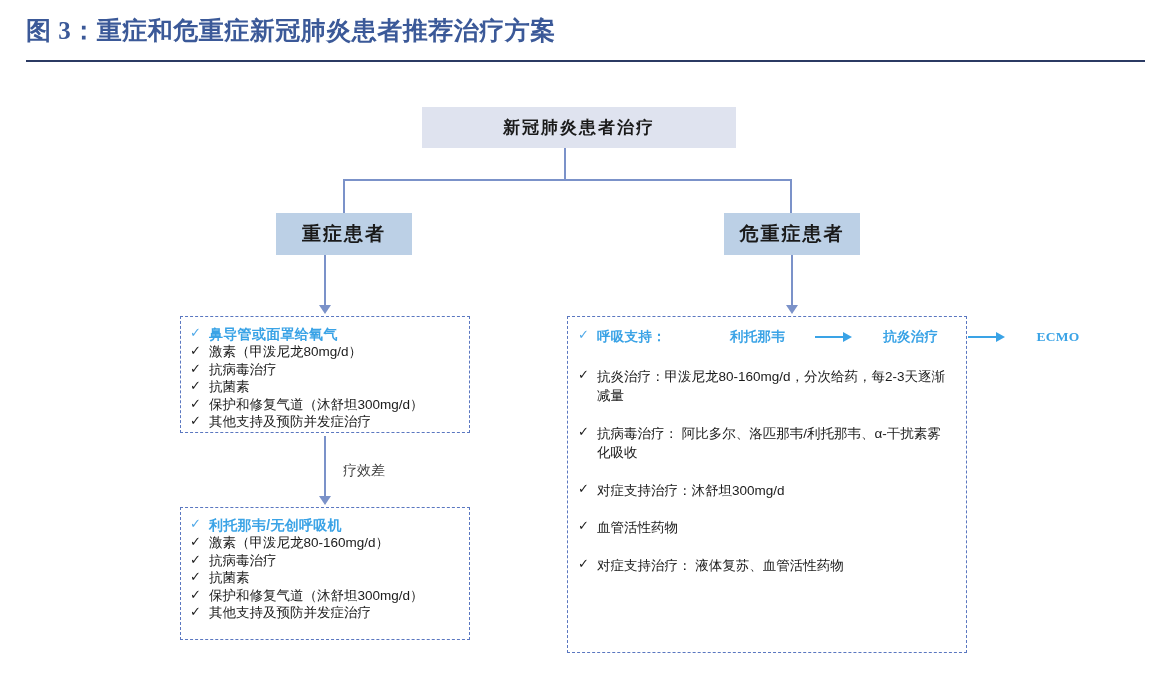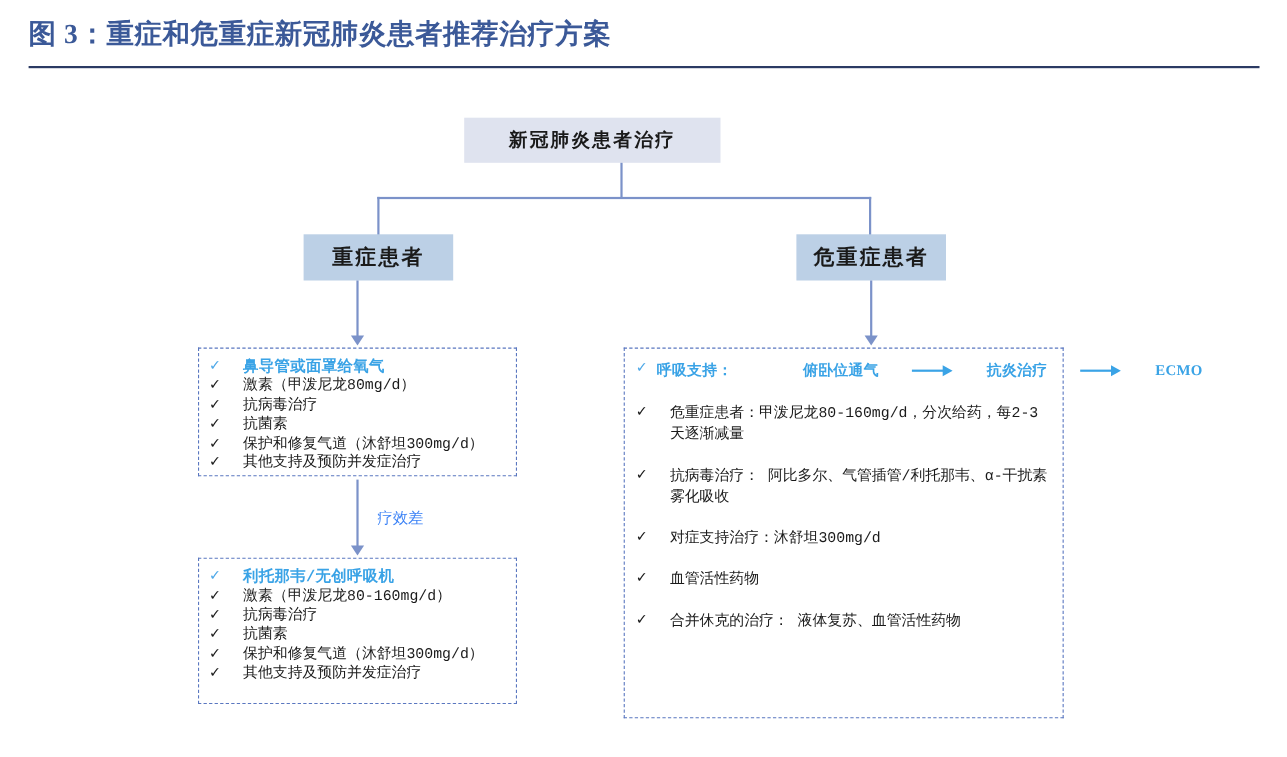--- a/index.html
+++ b/index.html
@@ -58,21 +58,21 @@
     align-items: center;
     justify-content: center;
     color: #1a1a1a;
     font-weight: bold;
     letter-spacing: 2px;
     font-family: "Liberation Serif", "DejaVu Serif", serif;
   }
   #node-root {
     left: 422px;
     top: 41px;
-    width: 233px;
+    width: 314px;
     height: 41px;
     background: #dfe3ef;
     font-size: 17px;
   }
   #node-severe {
     left: 276px;
     top: 147px;
     width: 136px;
     height: 42px;
     background: #bcd0e6;
@@ -131,22 +131,21 @@
     font-size: 13px;
     line-height: 1.30;
     color: #1a1a1a;
     font-family: "DejaVu Sans", sans-serif;
   }
   .check.accent { color: #4fa9e8; }
   .bullet-text {
     flex: 1 1 auto;
     font-size: 13.5px;
     color: #1a1a1a;
-    font-family: Liberation Mono, monospace;
-    margin-left: 12px;
+    font-family: Liberation Sans, sans-serif;
   }
   .bullet-text.accent {
     color: #3aa3e6;
     font-weight: bold;
     font-size: 14px;
     letter-spacing: 0.3px;
   }
 
   
   #panel-right .bullet-row { margin-bottom: 18px; line-height: 1.45; }
@@ -189,21 +188,21 @@
     border-bottom: 5px solid transparent;
     border-left: 9px solid #3aa3e6;
   }
 
   
   #label-poor-effect {
     position: absolute;
     left: 343px;
     top: 396px;
     font-size: 14px;
-    color: #3b82f6;
+    color: #404040;
     font-family: "Liberation Serif", "DejaVu Serif", serif;
     white-space: nowrap;
   }
 </style>
 </head>
 <body>
 
 <div id="figure-header">
   <div id="figure-title">图 3：重症和危重症新冠肺炎患者推荐治疗方案</div>
   <div id="title-rule"></div>
@@ -293,45 +292,45 @@
   </div>
 
   <div id="panel-right" class="panel">
     <div class="panel-inner">
 
       <div class="bullet-row">
         <span class="check accent">✓</span>
         <span class="chain">
           <span class="chain-seg">呼吸支持：</span>
           <span class="chain-gap"></span>
-          <span class="chain-seg">俯卧位通气</span>
+          <span class="chain-seg">利托那韦</span>
           <span class="chain-arrow"></span>
           <span class="chain-seg">抗炎治疗</span>
           <span class="chain-arrow"></span>
           <span class="chain-seg">ECMO</span>
         </span>
       </div>
 
       <div class="bullet-row">
         <span class="check">✓</span>
-        <span class="bullet-text">危重症患者：甲泼尼龙80-160mg/d，分次给药，每2-3天逐渐减量</span>
-      </div>
-      <div class="bullet-row">
-        <span class="check">✓</span>
-        <span class="bullet-text">抗病毒治疗： 阿比多尔、气管插管/利托那韦、α-干扰素雾化吸收</span>
+        <span class="bullet-text">抗炎治疗：甲泼尼龙80-160mg/d，分次给药，每2-3天逐渐减量</span>
+      </div>
+      <div class="bullet-row">
+        <span class="check">✓</span>
+        <span class="bullet-text">抗病毒治疗： 阿比多尔、洛匹那韦/利托那韦、α-干扰素雾化吸收</span>
       </div>
       <div class="bullet-row">
         <span class="check">✓</span>
         <span class="bullet-text">对症支持治疗：沐舒坦300mg/d</span>
       </div>
       <div class="bullet-row">
         <span class="check">✓</span>
         <span class="bullet-text">血管活性药物</span>
       </div>
       <div class="bullet-row">
         <span class="check">✓</span>
-        <span class="bullet-text">合并休克的治疗： 液体复苏、血管活性药物</span>
+        <span class="bullet-text">对症支持治疗： 液体复苏、血管活性药物</span>
       </div>
 
     </div>
   </div>
 
 </div>
 
 </body></html>

